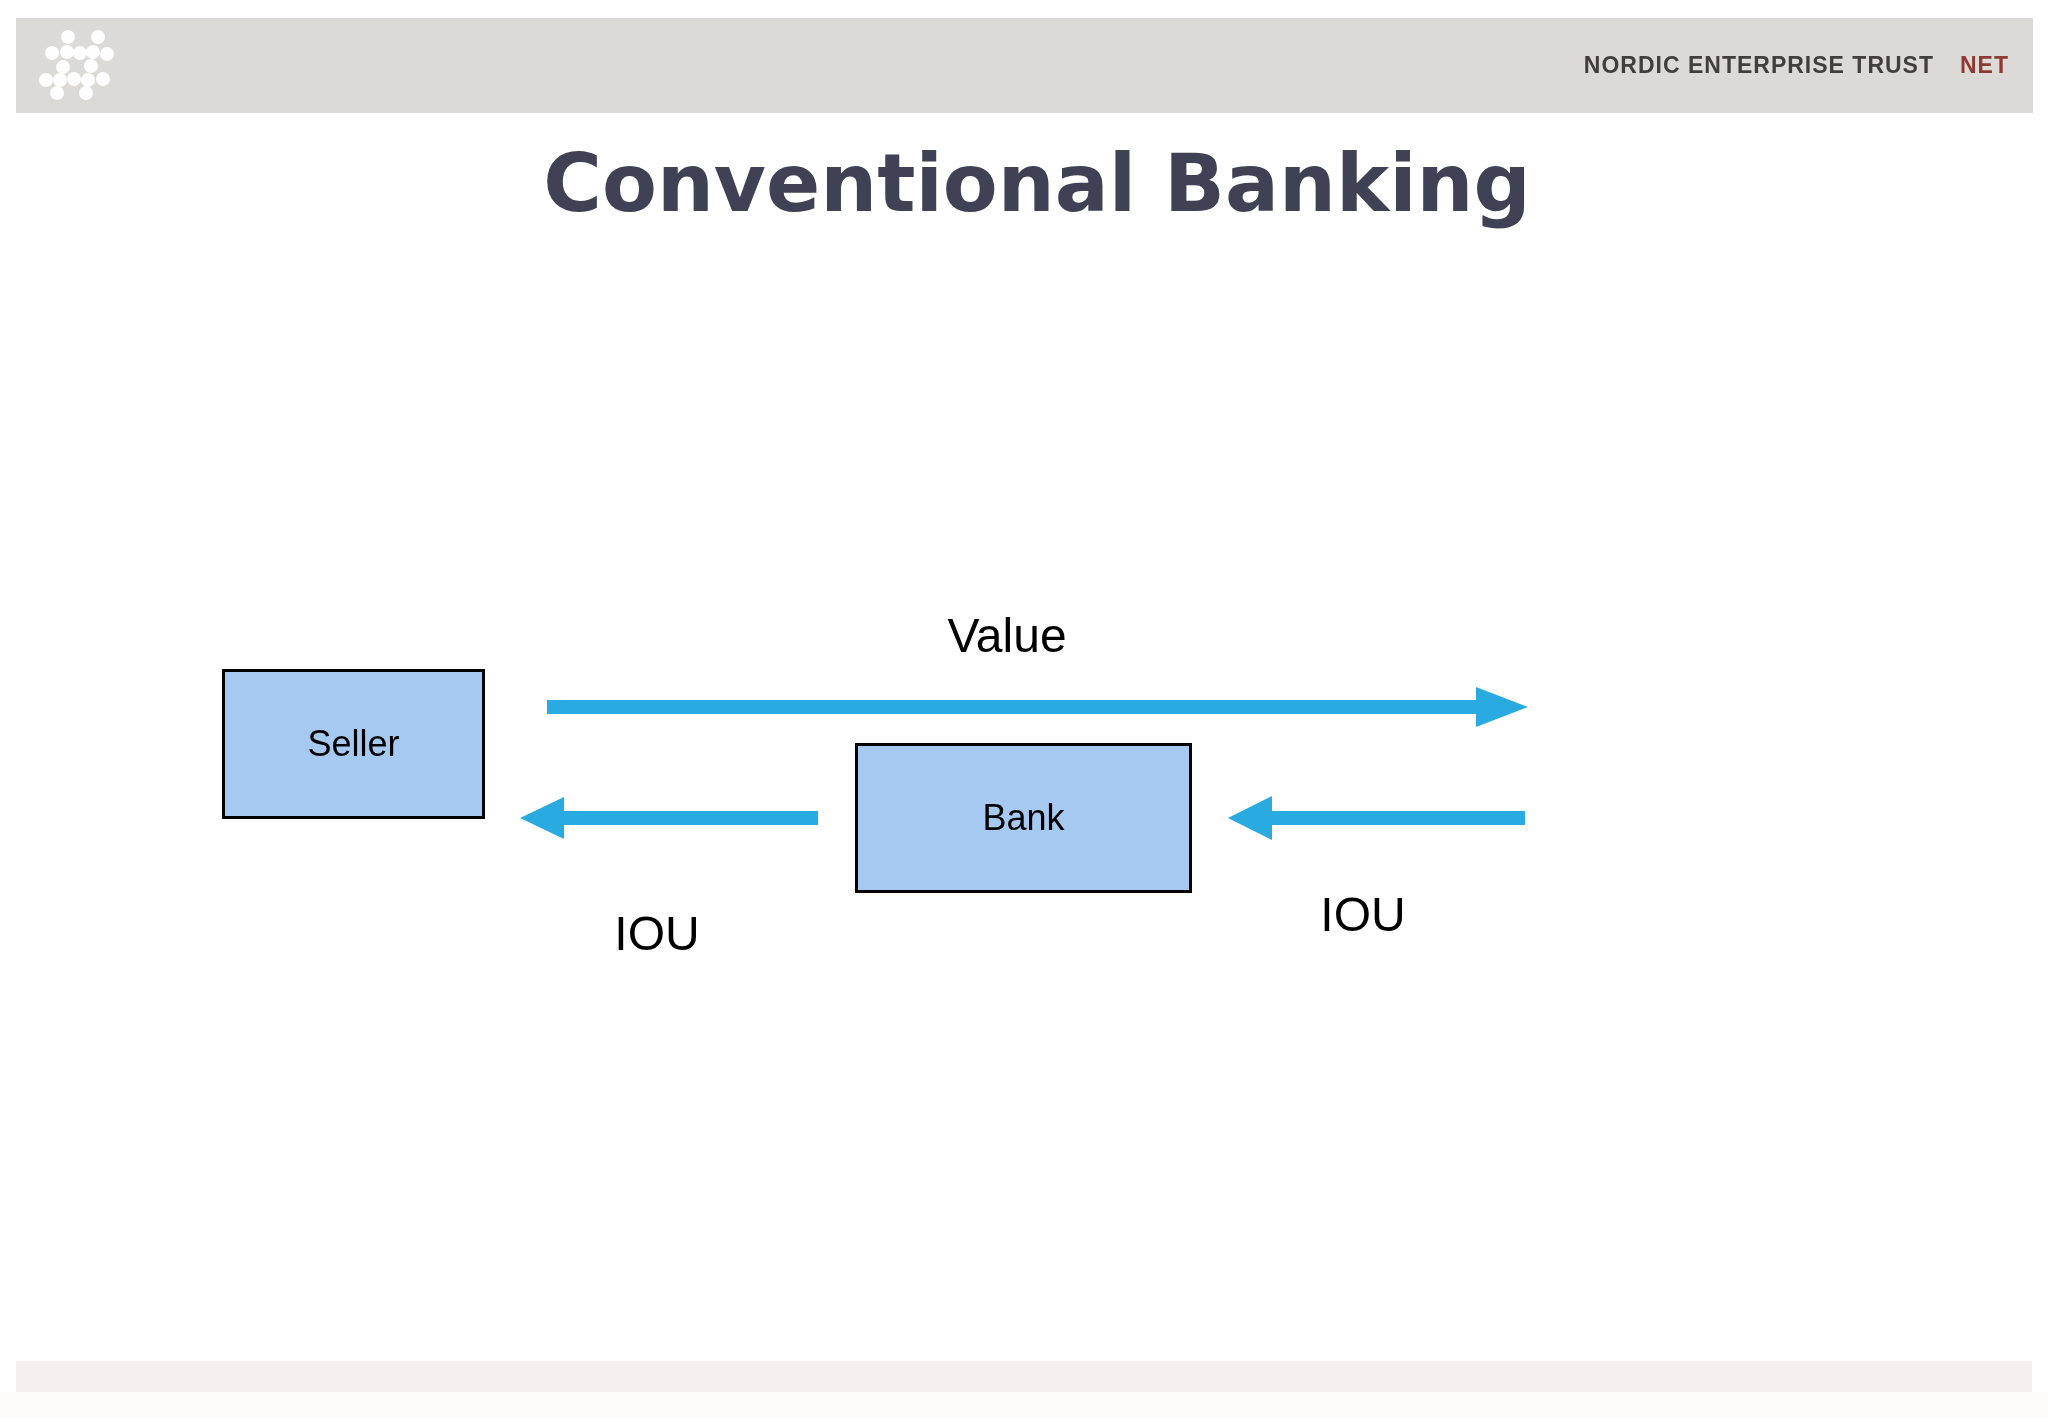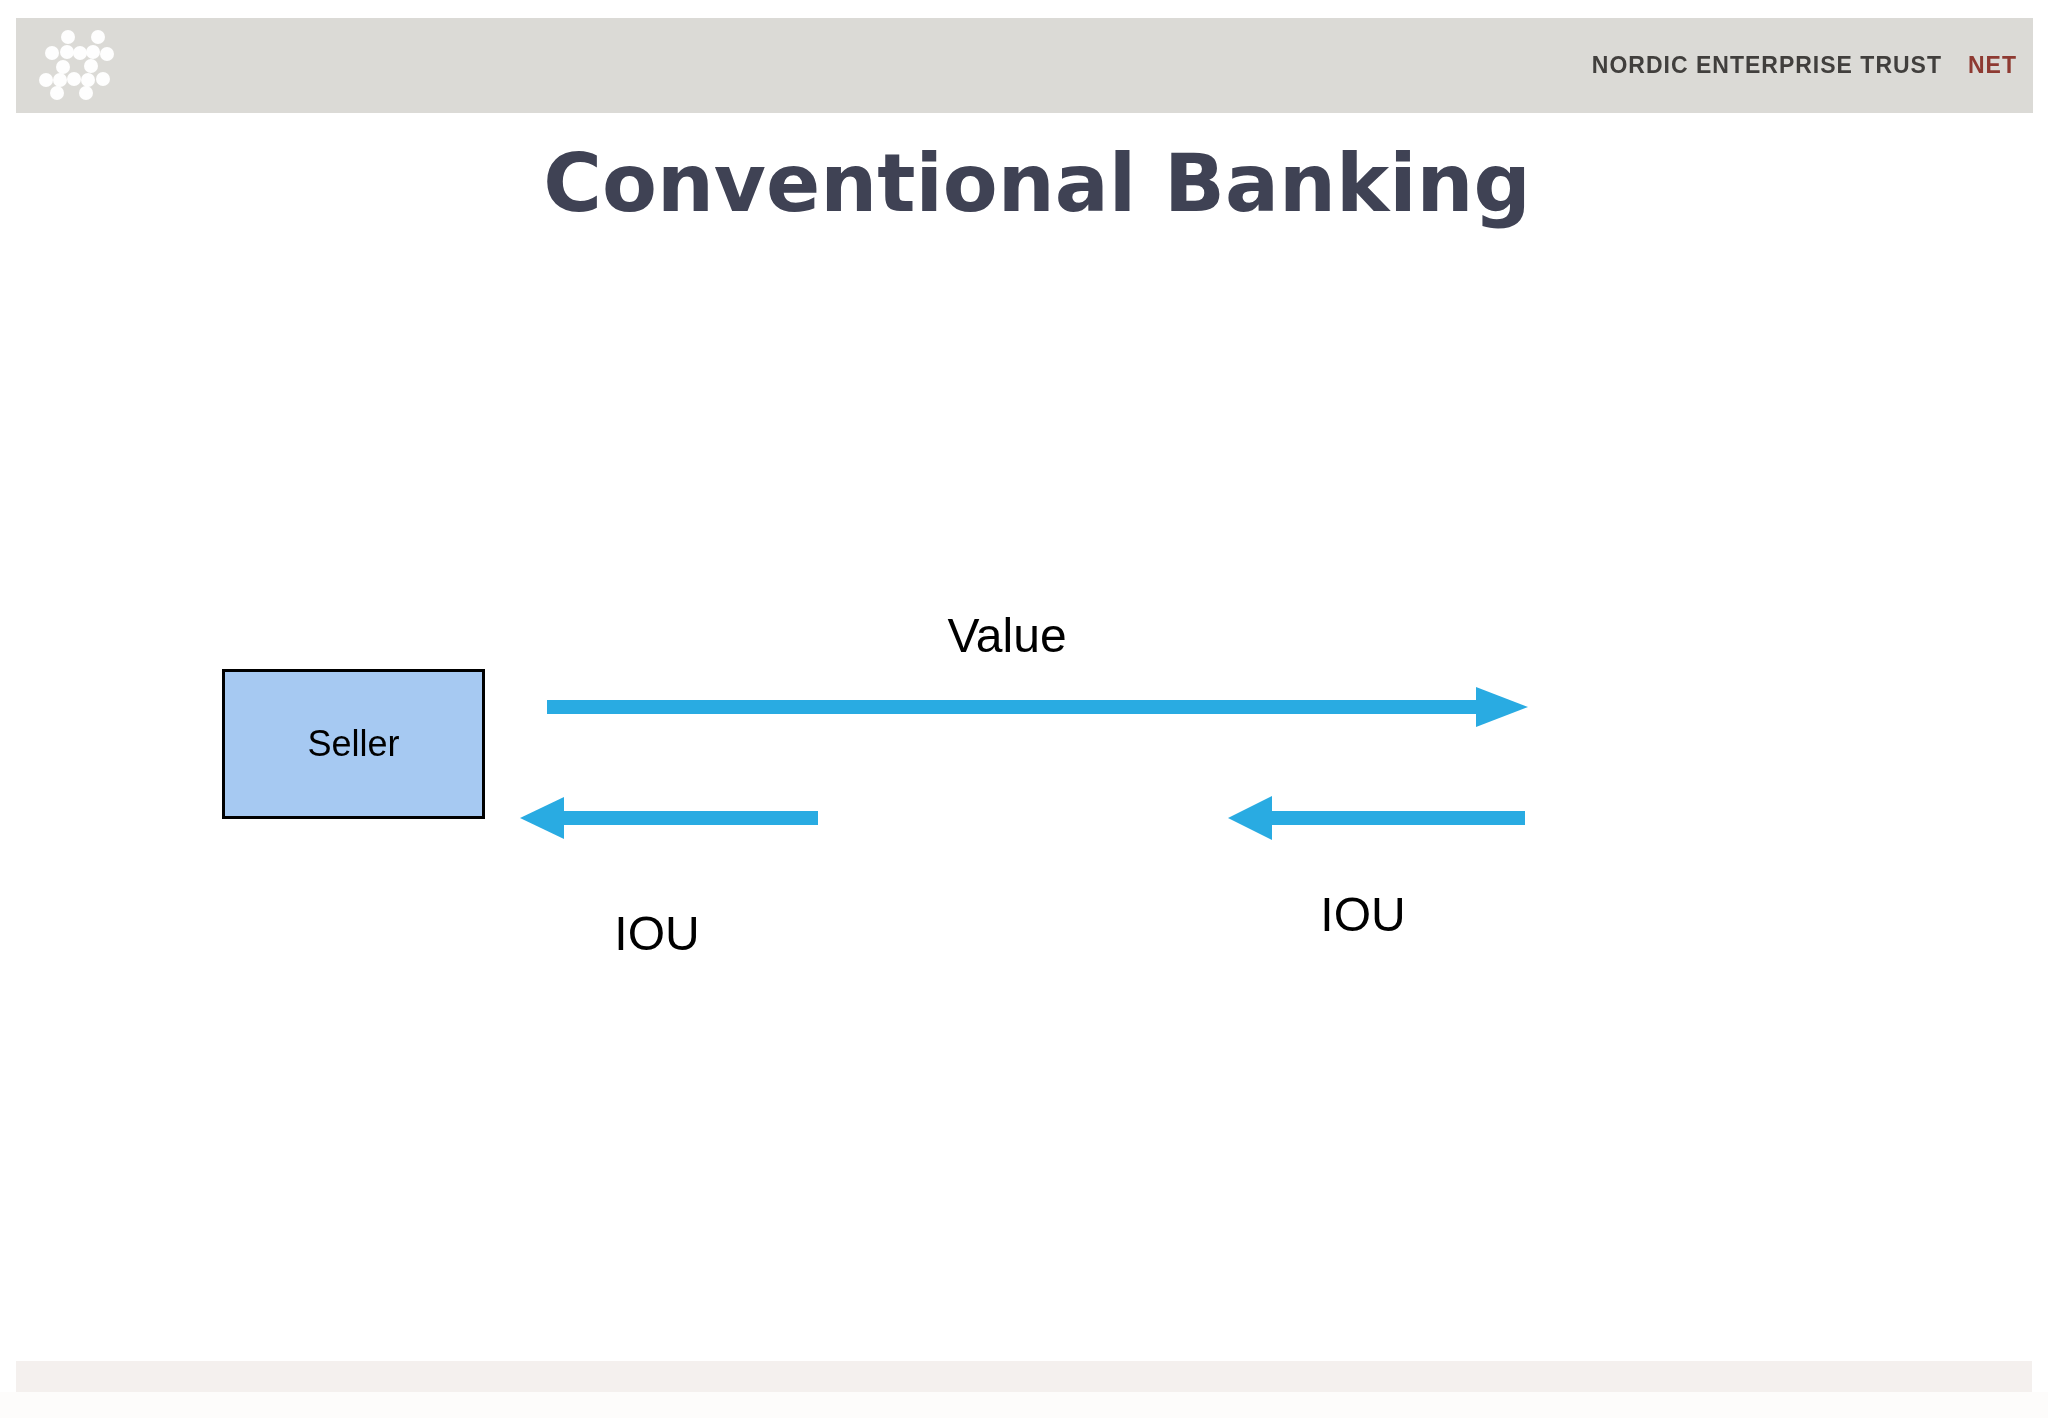--- a/index.html
+++ b/index.html
@@ -22,21 +22,21 @@
   .header-bar{
     position:absolute;left:16px;top:18px;width:2017px;height:95px;
     background:var(--header-bar);
     display:flex;align-items:center;justify-content:flex-end;
   }
   .logo{position:absolute;left:0;top:0;width:130px;height:95px;}
   .logo .dot{
     position:absolute;width:14px;height:14px;border-radius:50%;
     background:#ffffff;opacity:0.96;
   }
-  .brand{display:flex;align-items:center;padding-right:16px;}
+  .brand{display:flex;align-items:center;padding-right:24px;}
   .brand-name{
     font-size:23px;font-weight:bold;letter-spacing:1px;color:var(--brand-text);
     white-space:nowrap;
   }
   .brand-abbr{
     font-size:23px;font-weight:bold;letter-spacing:1px;color:var(--brand-accent);
     margin-left:26px;white-space:nowrap;
   }
 
   
@@ -134,20 +134,23 @@
     </div>
   </div>
 
   <h1 class="title">Conventional Banking</h1>
 
   <div class="diagram">
 
     <div class="node node-seller">
       <span>Seller</span>
     </div>
+    <div class="node node-bank">
+      <span>Bank</span>
+    </div>
 
     <div class="shaft value-shaft"></div>
     <div class="head value-head"></div>
     <div class="edge-label value-label">Value</div>
 
     <div class="shaft iou-left-shaft"></div>
     <div class="head iou-left-head"></div>
     <div class="edge-label iou-left-label">IOU</div>
 
     <div class="shaft iou-right-shaft"></div>

